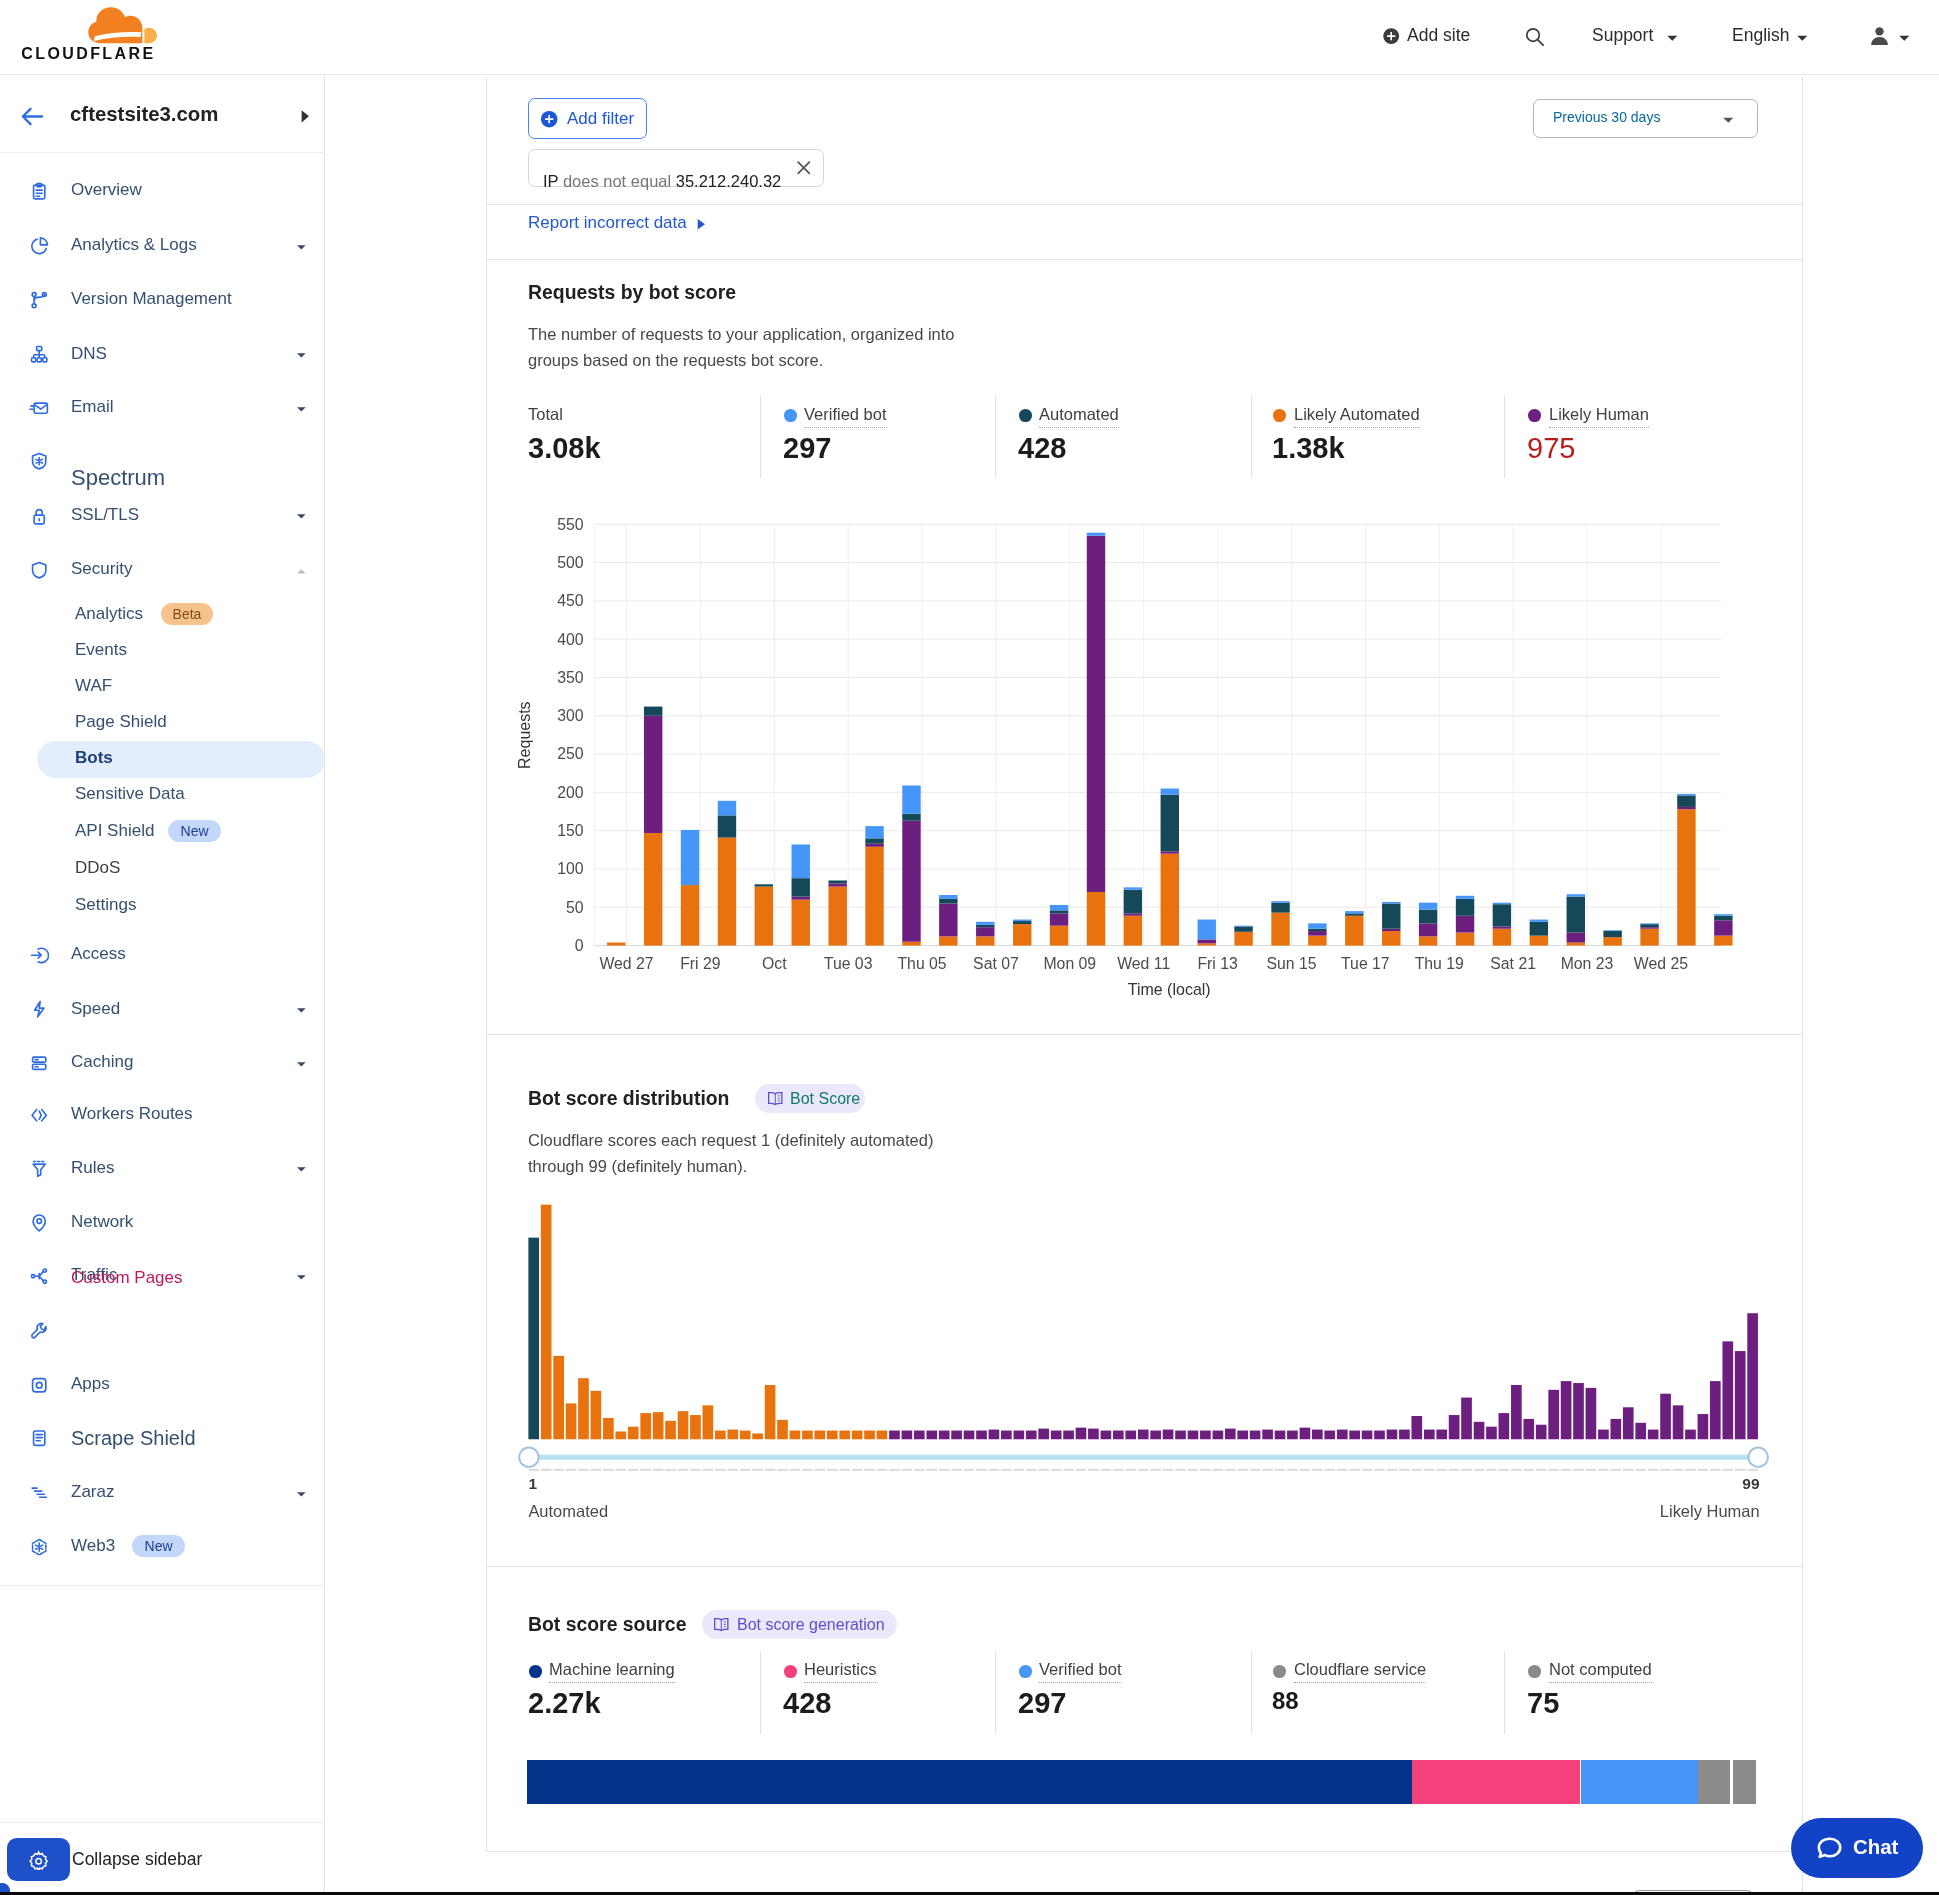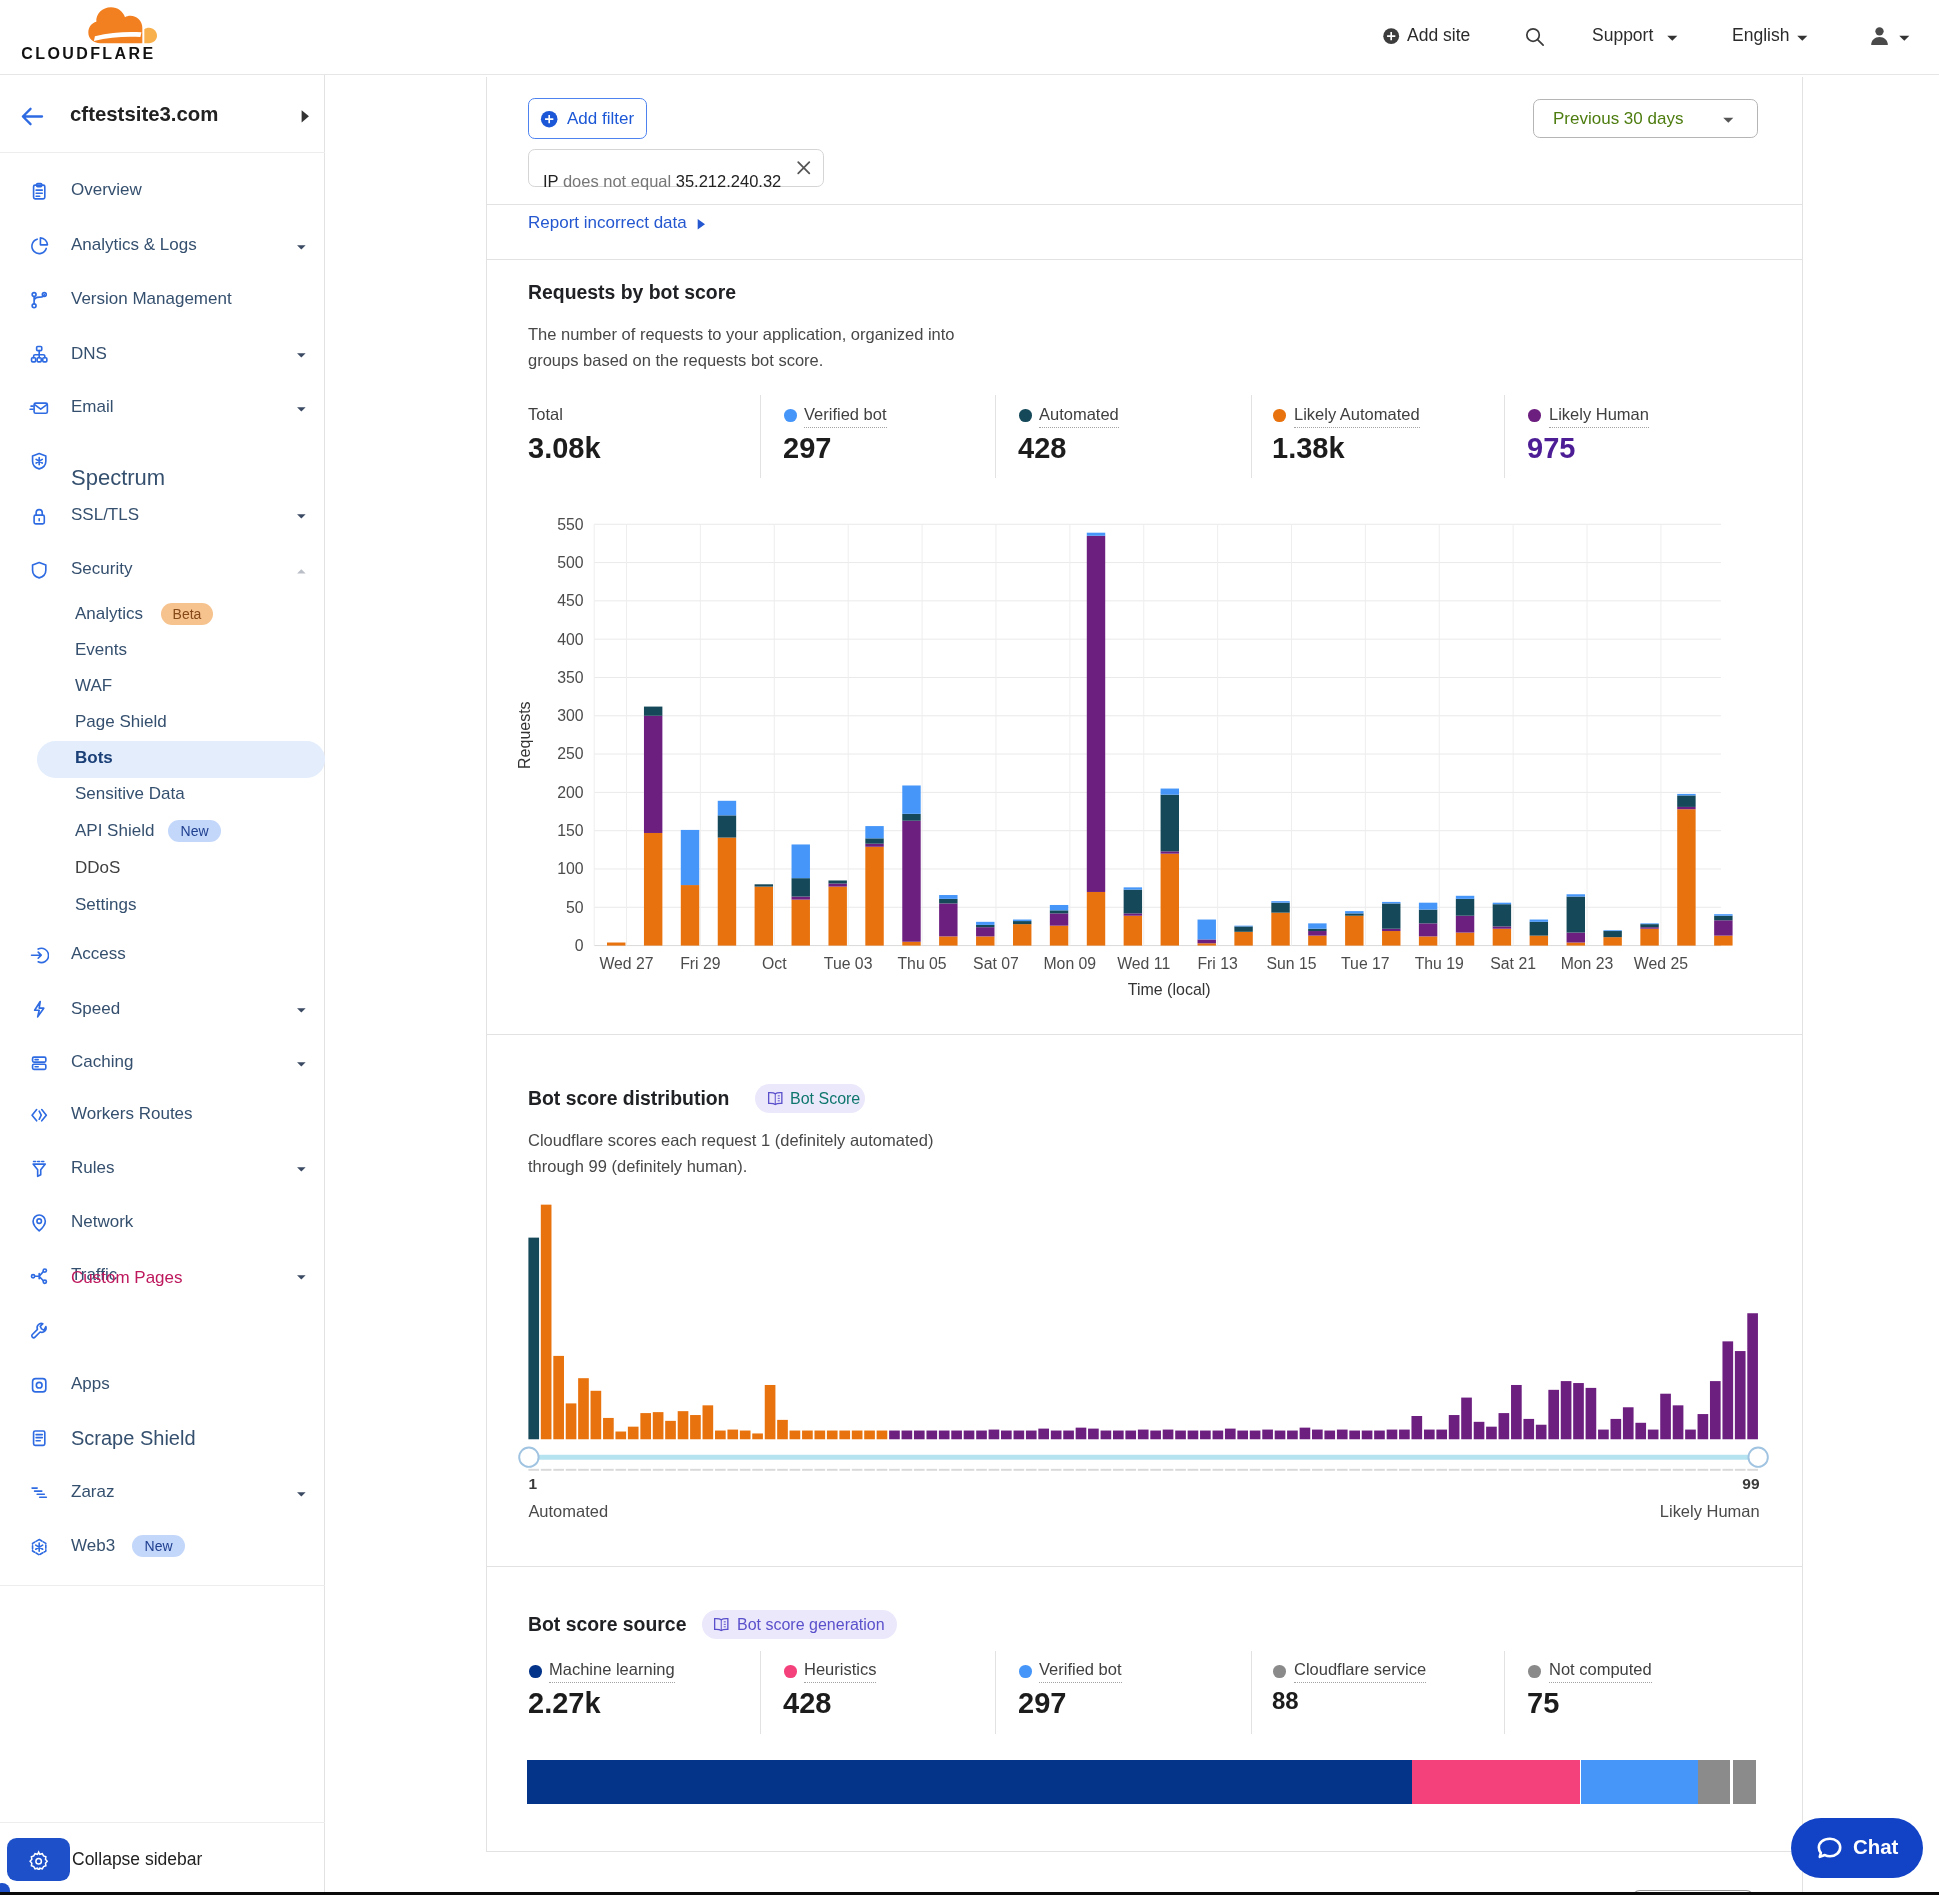--- a/index.html
+++ b/index.html
@@ -207,21 +207,21 @@
 <div style="position:absolute;left:72px;top:1849px;font-size:17.5px;color:#222">Collapse sidebar</div>
 <div style="position:absolute;left:-5.8px;top:1883px;width:15.5px;height:15.5px;background:#1e51c9;border-radius:7.8px"></div>
 <div style="position:absolute;left:486px;top:77px;width:1317px;height:1775px;background:#fff;border:1px solid #e2e2e2;border-top:none"></div>
 <div style="position:absolute;left:528px;top:98px;width:119px;height:41px;border:1.9px solid #4d82ef;border-radius:6.8px"></div>
 <svg style="position:absolute;left:540px;top:110px" width="18.4" height="18.4" viewBox="0 0 20 20">
     <circle cx="10" cy="10" r="9" fill="#1b57d6"></circle>
     <path d="M10 5.5v9M5.5 10h9" stroke="#fff" stroke-width="1.8"></path>
   </svg>
 <div style="position:absolute;left:567px;top:109px;font-size:17px;color:#1b57d6">Add filter</div>
 <div style="position:absolute;left:1533px;top:99px;width:225px;height:39px;border:1px solid #b5b5b5;border-radius:6.8px"></div>
-<div style="position:absolute;left:1553px;top:109px;font-size:17px;color:#4d7c0f">Previous 30 days</div>
+<div style="position:absolute;left:1553px;top:109px;font-size:14px;color:#0369a1">Previous 30 days</div>
 <svg style="position:absolute;left:1722px;top:114px" width="12.6" height="12.6" viewBox="0 0 10 10">
     <path d="M1 3l4 4 4-4z" fill="#555"></path>
   </svg>
 <div style="position:absolute;left:528px;top:149px;width:296px;height:38px;border:1px solid #d5d5d5;border-radius:6.8px"></div>
 <div style="position:absolute;left:543px;top:172px;font-size:16.5px;color:#222">IP <span style="color:#767676">does not equal</span> 35.212.240.32</div>
 <svg style="position:absolute;left:796px;top:160px" width="15.5" height="15.5" viewBox="0 0 14 14">
     <path d="M2 2l10 10M12 2L2 12" stroke="#555" stroke-width="1.6" stroke-linecap="round"></path>
   </svg>
 <div class="hr" style="top:204px"></div>
 <div style="position:absolute;left:528px;top:213px;font-size:17px;color:#2457d0">Report incorrect data</div>
@@ -241,21 +241,21 @@
 <div style="position:absolute;left:804px;top:405px;font-size:16.5px;color:#3f3f3f;border-bottom:1.9px dotted #a3a3a3;padding-bottom:2.9px">Verified bot</div>
 <div style="position:absolute;left:783px;top:432px;font-size:29px;font-weight:bold;color:#1c1c1c">297</div>
 <div style="position:absolute;left:1019px;top:409px;width:12.6px;height:12.6px;border-radius:50%;background:#15495a"></div>
 <div style="position:absolute;left:1039px;top:405px;font-size:16.5px;color:#3f3f3f;border-bottom:1.9px dotted #a3a3a3;padding-bottom:2.9px">Automated</div>
 <div style="position:absolute;left:1018px;top:432px;font-size:29px;font-weight:bold;color:#1c1c1c">428</div>
 <div style="position:absolute;left:1273px;top:409px;width:12.6px;height:12.6px;border-radius:50%;background:#e8720d"></div>
 <div style="position:absolute;left:1294px;top:405px;font-size:16.5px;color:#3f3f3f;border-bottom:1.9px dotted #a3a3a3;padding-bottom:2.9px">Likely Automated</div>
 <div style="position:absolute;left:1272px;top:432px;font-size:29px;font-weight:bold;color:#1c1c1c">1.38k</div>
 <div style="position:absolute;left:1528px;top:409px;width:12.6px;height:12.6px;border-radius:50%;background:#6d1f80"></div>
 <div style="position:absolute;left:1549px;top:405px;font-size:16.5px;color:#3f3f3f;border-bottom:1.9px dotted #a3a3a3;padding-bottom:2.9px">Likely Human</div>
-<div style="position:absolute;left:1527px;top:432px;font-size:29px;font-weight:bold;color:#4c1d95">975</div>
+<div style="position:absolute;left:1527px;top:432px;font-size:29px;font-weight:normal;color:#b91c1c">975</div>
 <svg style="position:absolute;left:486px;top:485px" width="1316" height="543" viewBox="0 0 1356 560">
 <line x1="111.0" y1="475.0" x2="1273.0" y2="475.0" stroke="#d8d8d8" stroke-width="1"></line>
 <text x="100" y="480.5" text-anchor="end" font-size="16.3" fill="#4c4c4c">0</text>
 <line x1="111.0" y1="435.5" x2="1273.0" y2="435.5" stroke="#e9e9e9" stroke-width="1"></line>
 <text x="100" y="441.0" text-anchor="end" font-size="16.3" fill="#4c4c4c">50</text>
 <line x1="111.0" y1="396.0" x2="1273.0" y2="396.0" stroke="#e9e9e9" stroke-width="1"></line>
 <text x="100" y="401.5" text-anchor="end" font-size="16.3" fill="#4c4c4c">100</text>
 <line x1="111.0" y1="356.5" x2="1273.0" y2="356.5" stroke="#e9e9e9" stroke-width="1"></line>
 <text x="100" y="362.0" text-anchor="end" font-size="16.3" fill="#4c4c4c">150</text>
 <line x1="111.0" y1="317.0" x2="1273.0" y2="317.0" stroke="#e9e9e9" stroke-width="1"></line>

